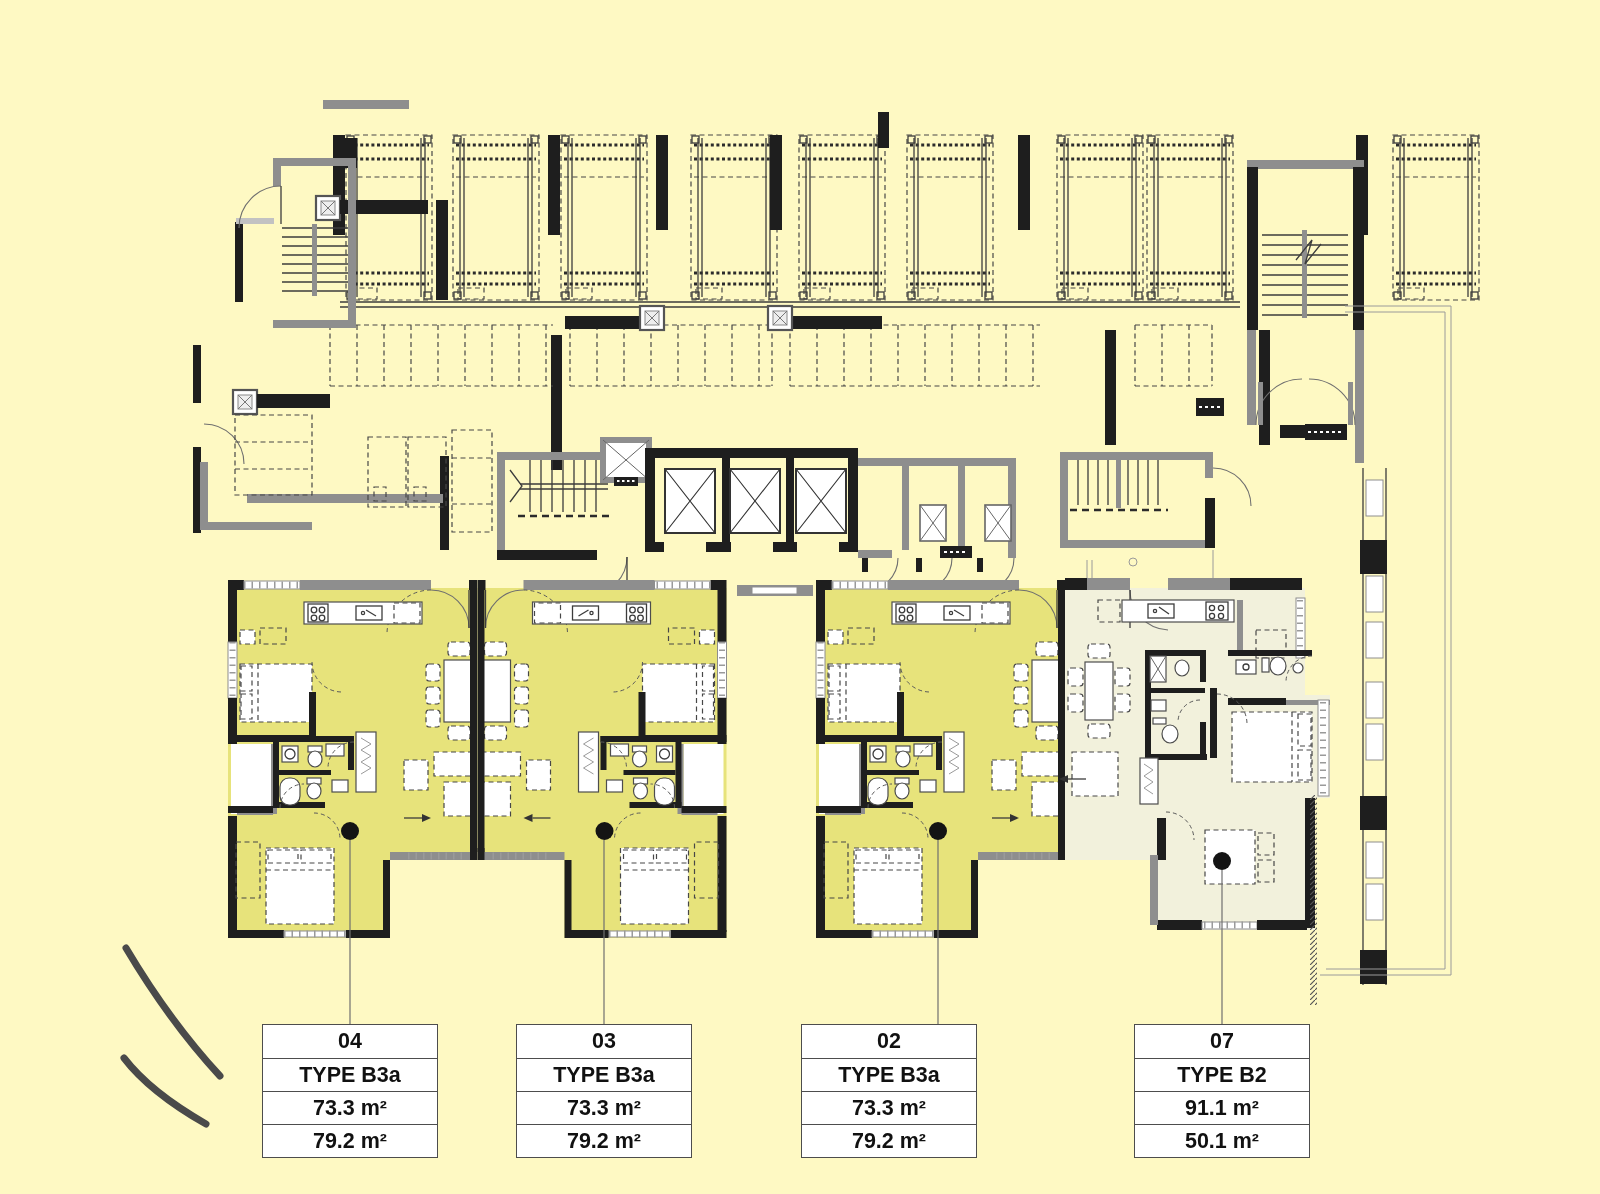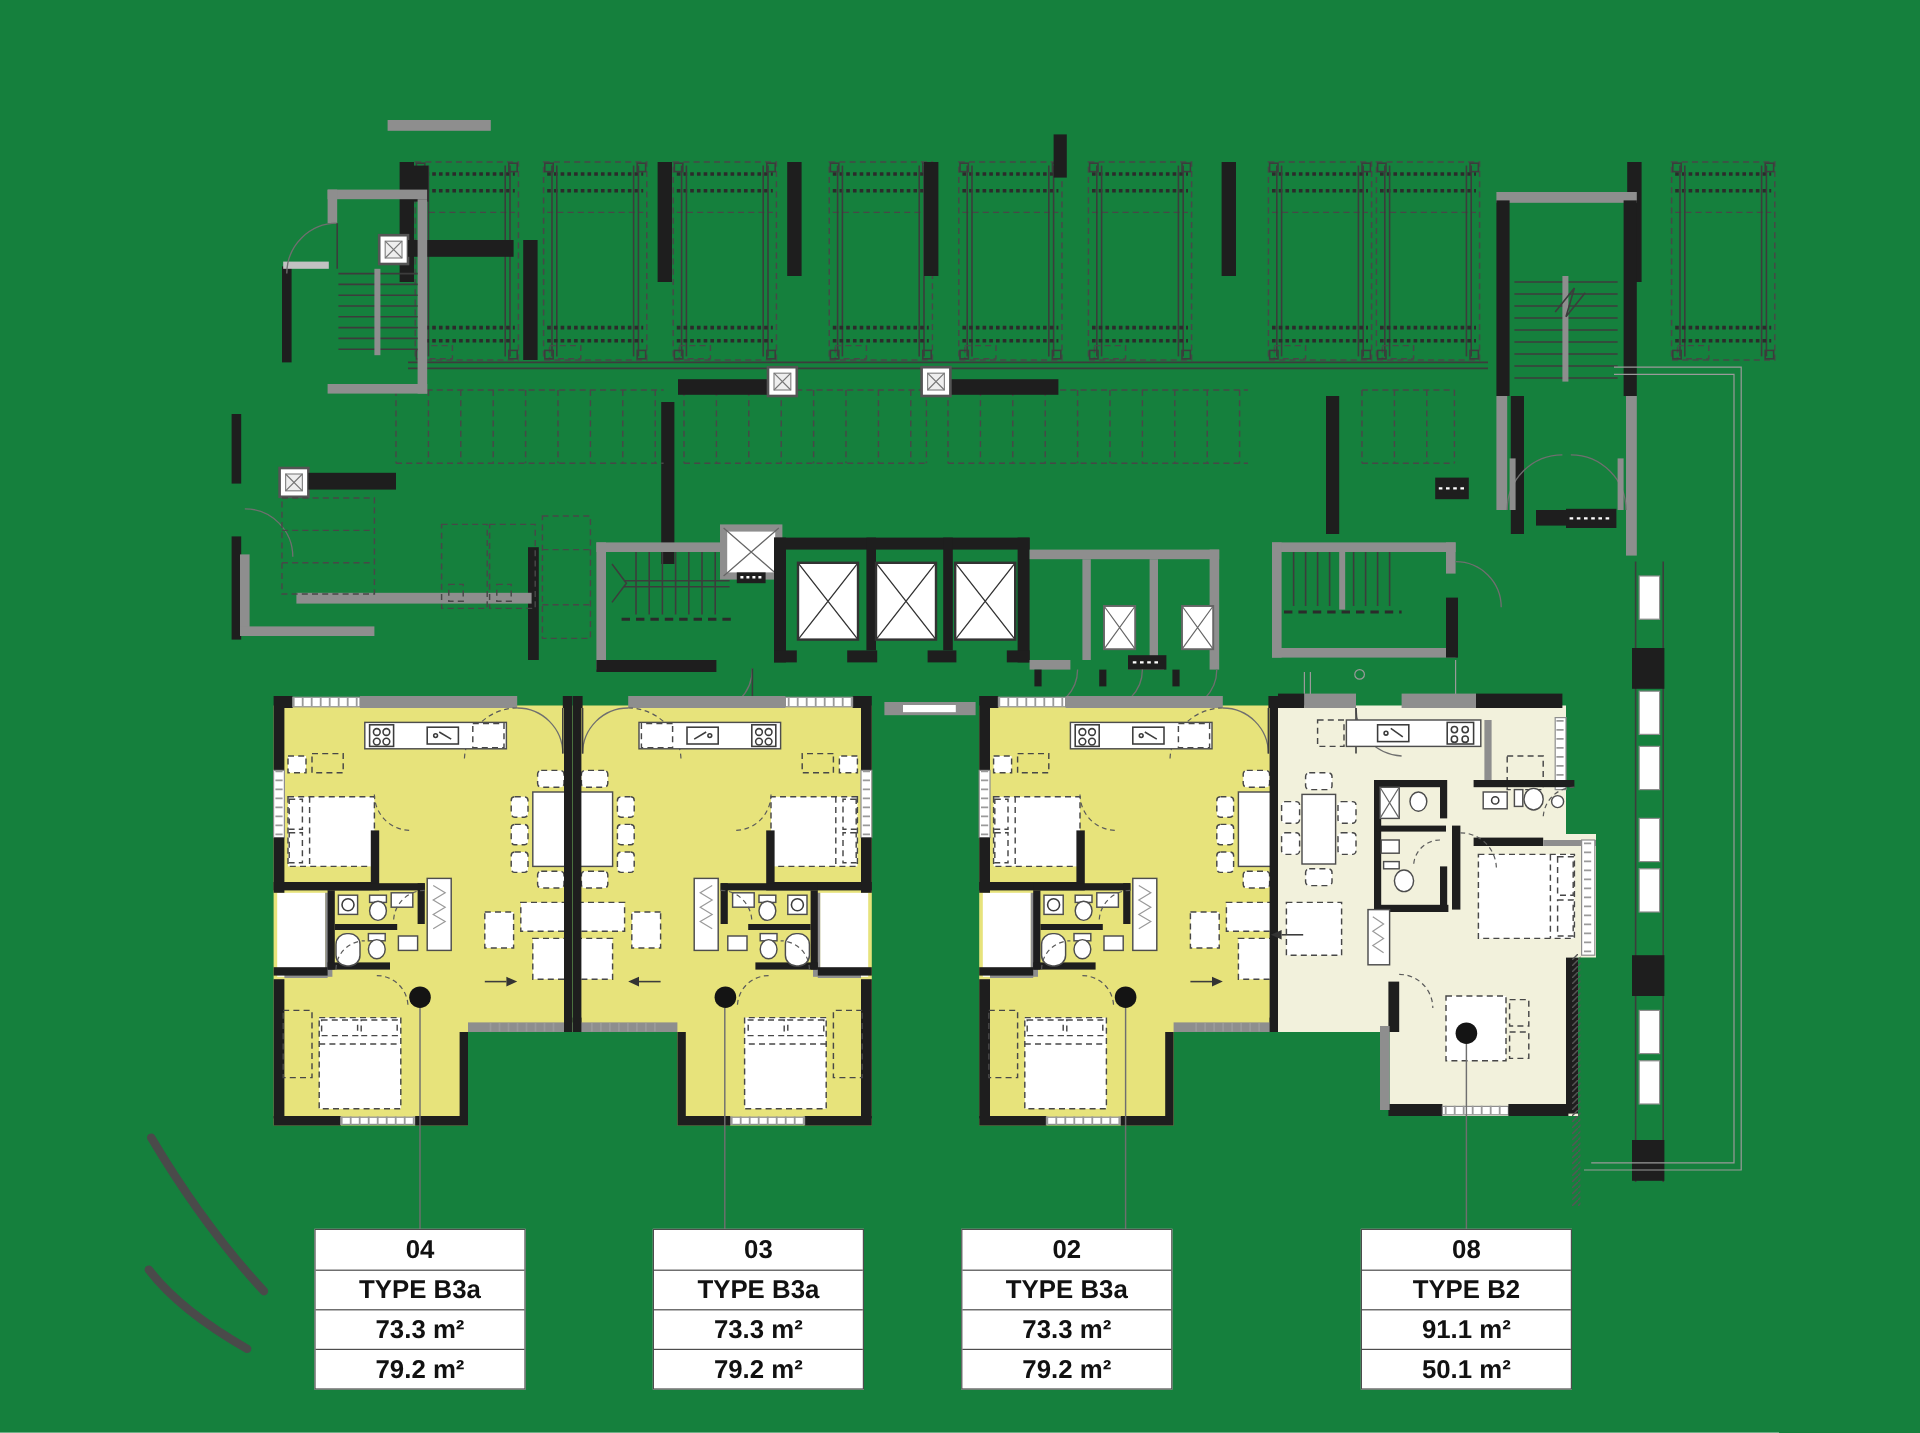--- a/index.html
+++ b/index.html
@@ -1,16 +1,16 @@
 <!DOCTYPE html>
 <html style="--unit-highlight: #e7e37b; --unit-muted: #f2f1dc; --wall-dark: #1e1e1e; --wall-gray: #8e8e8e;"><head>
 <meta charset="utf-8">
 <style>
   html,body{margin:0;padding:0;background:#fff;}
-  #canvas{position:relative;width:1600px;height:1194px;background:#15803d;overflow:hidden;
+  #canvas{position:relative;width:1600px;height:1194px;background:#fef9c3;overflow:hidden;
           font-family:"Liberation Sans",sans-serif;}
   svg{position:absolute;left:0;top:0;}
   
   .k{fill:none;stroke:#3c3c3c;stroke-width:1.3;}
   .thin{fill:none;stroke:#9a9a9a;stroke-width:1;}
   .dl{fill:none;stroke:#474747;stroke-width:1.2;stroke-dasharray:5 3.5;}
   .d{fill:#fff;stroke:#474747;stroke-width:1.2;stroke-dasharray:5 3.5;}
   .hd{fill:none;stroke:#2b2b2b;stroke-width:3;stroke-dasharray:3 2.6;}
   .bd{fill:none;stroke:#2b2b2b;stroke-width:2.6;stroke-dasharray:7 5;}
   .wb{fill:#1e1e1e;}
@@ -465,32 +465,32 @@
     <line x1="1222" y1="870" x2="1222" y2="1024"></line>
   </g>
 </svg>
 
 <div class="unit-card" style="left:262px;top:1024px">
   <div class="row">04</div>
   <div class="row">TYPE B3a</div>
   <div class="row">73.3 m²</div>
   <div class="row">79.2 m²</div>
 </div>
-<div class="unit-card" style="left:544px;top:1024px">
+<div class="unit-card" style="left:516px;top:1024px">
   <div class="row">03</div>
   <div class="row">TYPE B3a</div>
   <div class="row">73.3 m²</div>
   <div class="row">79.2 m²</div>
 </div>
 <div class="unit-card" style="left:801px;top:1024px">
   <div class="row">02</div>
   <div class="row">TYPE B3a</div>
   <div class="row">73.3 m²</div>
   <div class="row">79.2 m²</div>
 </div>
 <div class="unit-card" style="left:1134px;top:1024px">
-  <div class="row">08</div>
+  <div class="row">07</div>
   <div class="row">TYPE B2</div>
   <div class="row">91.1 m²</div>
   <div class="row">50.1 m²</div>
 </div>
 
 </div>
 
 </body></html>

